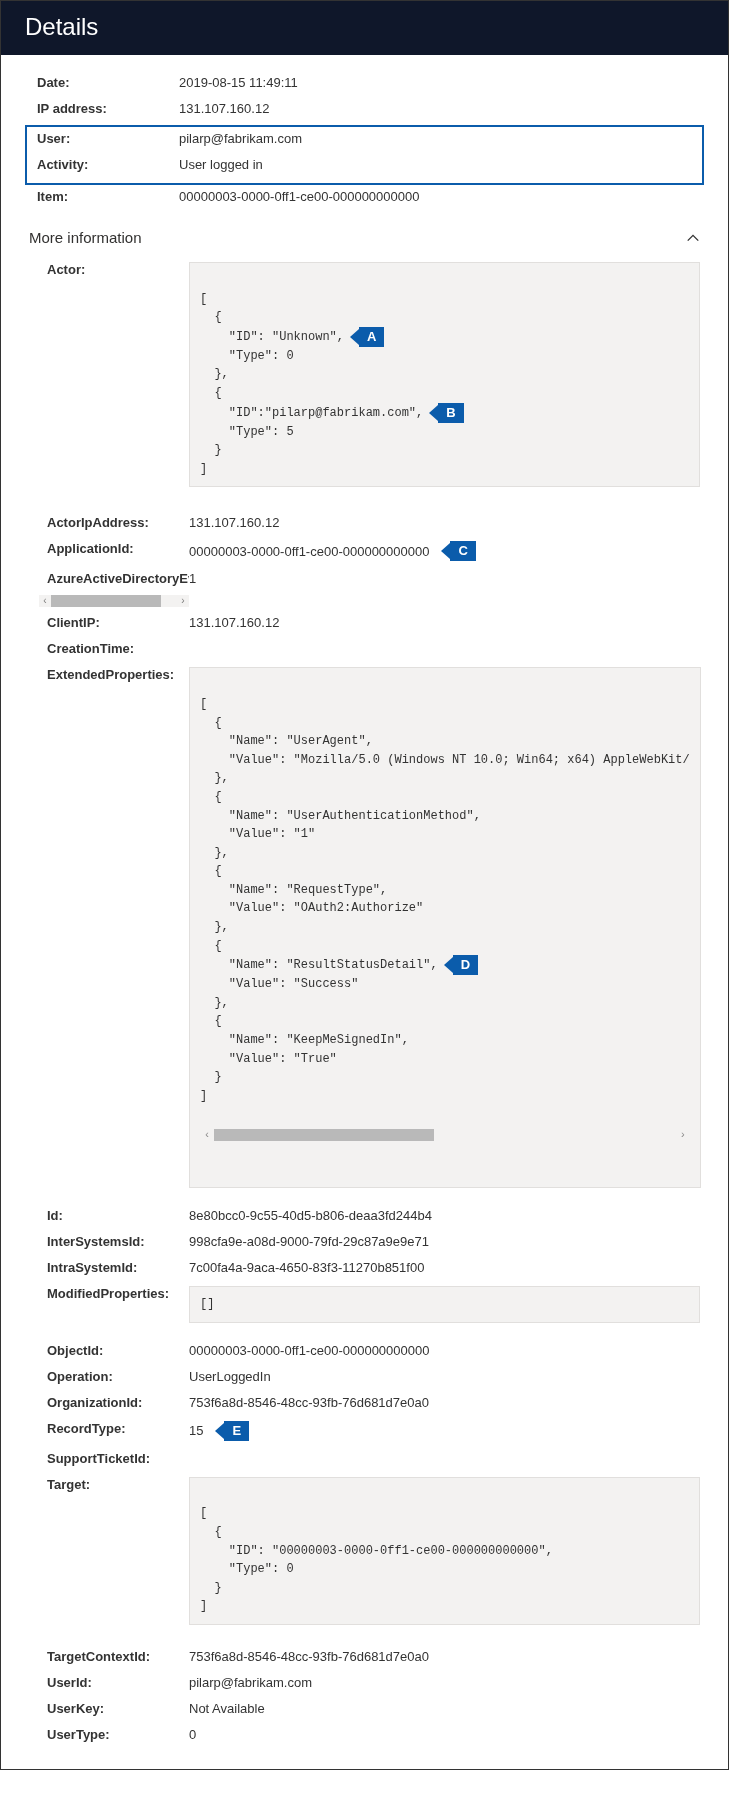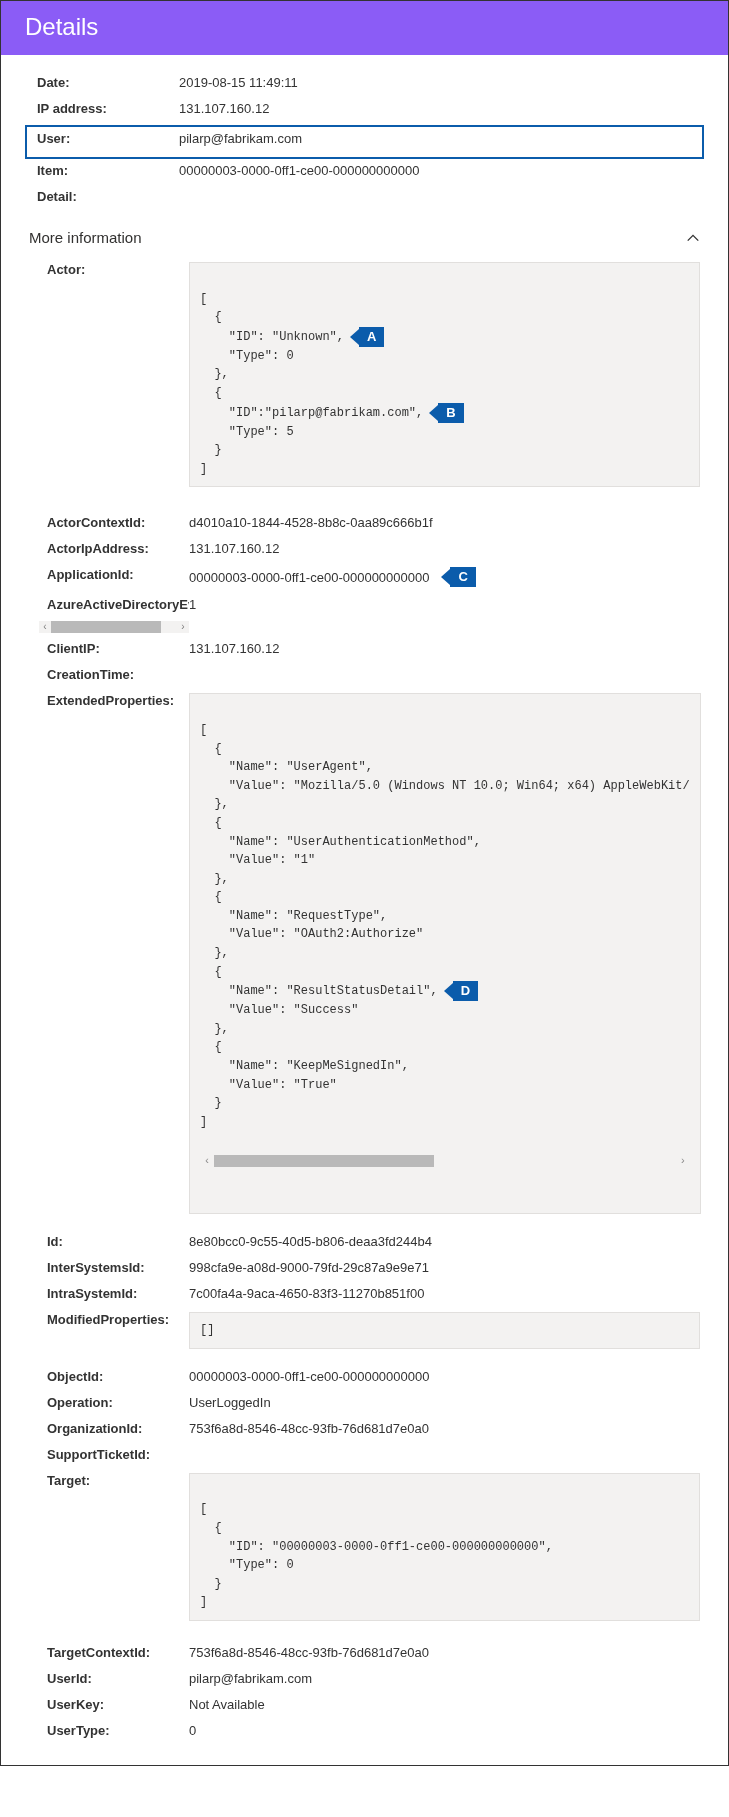--- a/index.html
+++ b/index.html
@@ -9,21 +9,21 @@
     font-size: 13px;
     color: #333;
     background: #fff;
   }
   .panel {
     width: 729px;
     border: 1px solid #333;
     background: #fff;
   }
   .header {
-    background: #8b5cf6;
+    background: #0f172a;
     color: #fff;
     padding: 12px 24px 14px 24px;
     font-size: 24px;
     font-weight: 400;
   }
   .body { padding: 18px 28px 18px 28px; }
   .row {
     display: flex;
     align-items: flex-start;
     margin-bottom: 6px;
@@ -173,29 +173,29 @@
     <div class="row">
       <div class="label">IP address:</div>
       <div class="value">131.107.160.12</div>
     </div>
 
     <div class="highlight-box">
       <div class="row">
         <div class="label">User:</div>
         <div class="value">pilarp@fabrikam.com</div>
       </div>
+      <div class="row">
+        <div class="label">Activity:</div>
+        <div class="value">User logged in</div>
+      </div>
     </div>
 
     <div class="row">
       <div class="label">Item:</div>
       <div class="value">00000003-0000-0ff1-ce00-000000000000</div>
-    </div>
-    <div class="row">
-      <div class="label">Detail:</div>
-      <div class="value"></div>
     </div>
 
     <div class="section-header">
       <span class="title">More information</span>
       <svg class="chev" viewBox="0 0 16 16">
           <path d="M2 11 L8 5 L14 11" fill="none" stroke="currentColor" stroke-width="1.6"></path>
         </svg>
     </div>
 
     <div class="sub">
@@ -212,24 +212,20 @@
 <span class="code-line">  {</span>
 <span class="code-line"><span>    "ID":"pilarp@fabrikam.com",</span><span class="callout"><span class="callout-arrow"></span><span class="callout-box">B</span></span></span>
 <span class="code-line">    "Type": 5</span>
 <span class="code-line">  }</span>
 <span class="code-line">]</span></div>
         </div>
       </div>
 
       <div style="height:18px;"></div>
 
-      <div class="row">
-        <div class="label">ActorContextId:</div>
-        <div class="value">d4010a10-1844-4528-8b8c-0aa89c666b1f</div>
-      </div>
       <div class="row">
         <div class="label">ActorIpAddress:</div>
         <div class="value">131.107.160.12</div>
       </div>
       <div class="row">
         <div class="label">ApplicationId:</div>
         <div class="value">
           <span>00000003-0000-0ff1-ce00-000000000000</span>
           <span class="callout">
               <span class="callout-arrow"></span>
@@ -320,20 +316,30 @@
       </div>
       <div class="row">
         <div class="label">Operation:</div>
         <div class="value">UserLoggedIn</div>
       </div>
       <div class="row">
         <div class="label">OrganizationId:</div>
         <div class="value">753f6a8d-8546-48cc-93fb-76d681d7e0a0</div>
       </div>
       <div class="row">
+        <div class="label">RecordType:</div>
+        <div class="value">
+          <span>15</span>
+          <span class="callout">
+              <span class="callout-arrow"></span>
+              <span class="callout-box">E</span>
+            </span>
+        </div>
+      </div>
+      <div class="row">
         <div class="label">SupportTicketId:</div>
         <div class="value"></div>
       </div>
 
       <div class="row">
         <div class="label">Target:</div>
         <div class="value" style="display:block;">
           <div class="codebox">
 <span class="code-line">[</span>
 <span class="code-line">  {</span>

